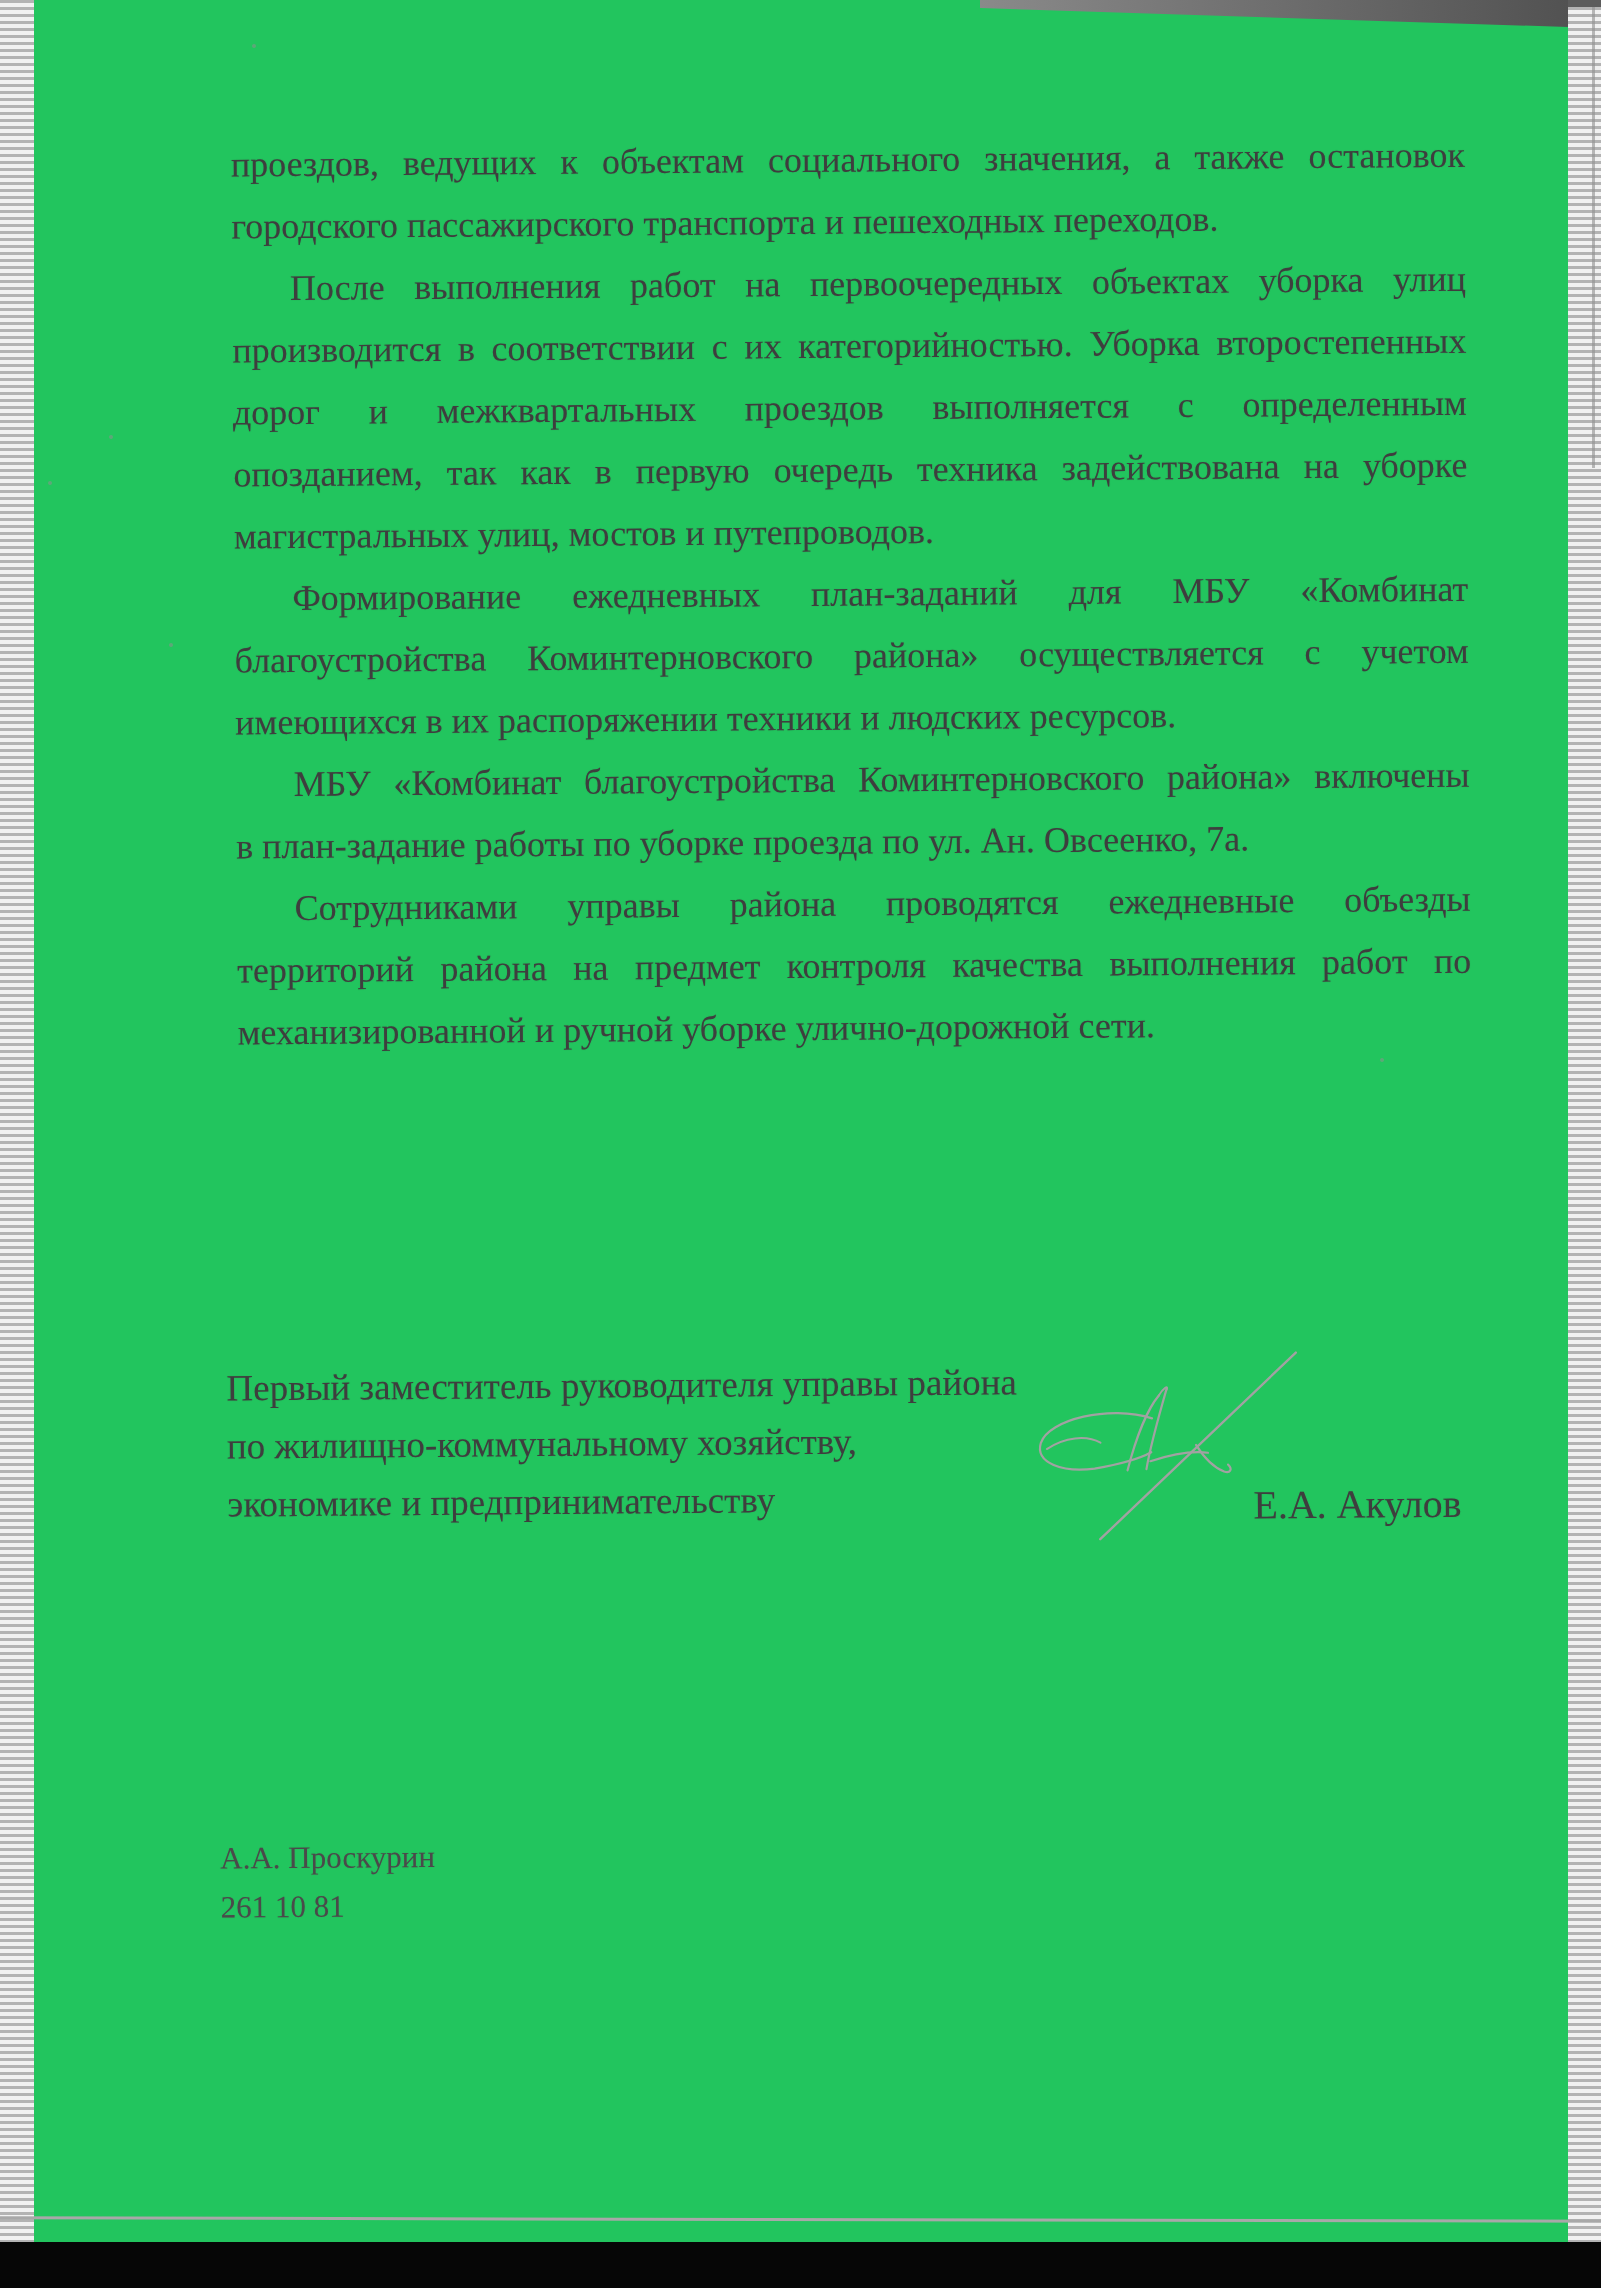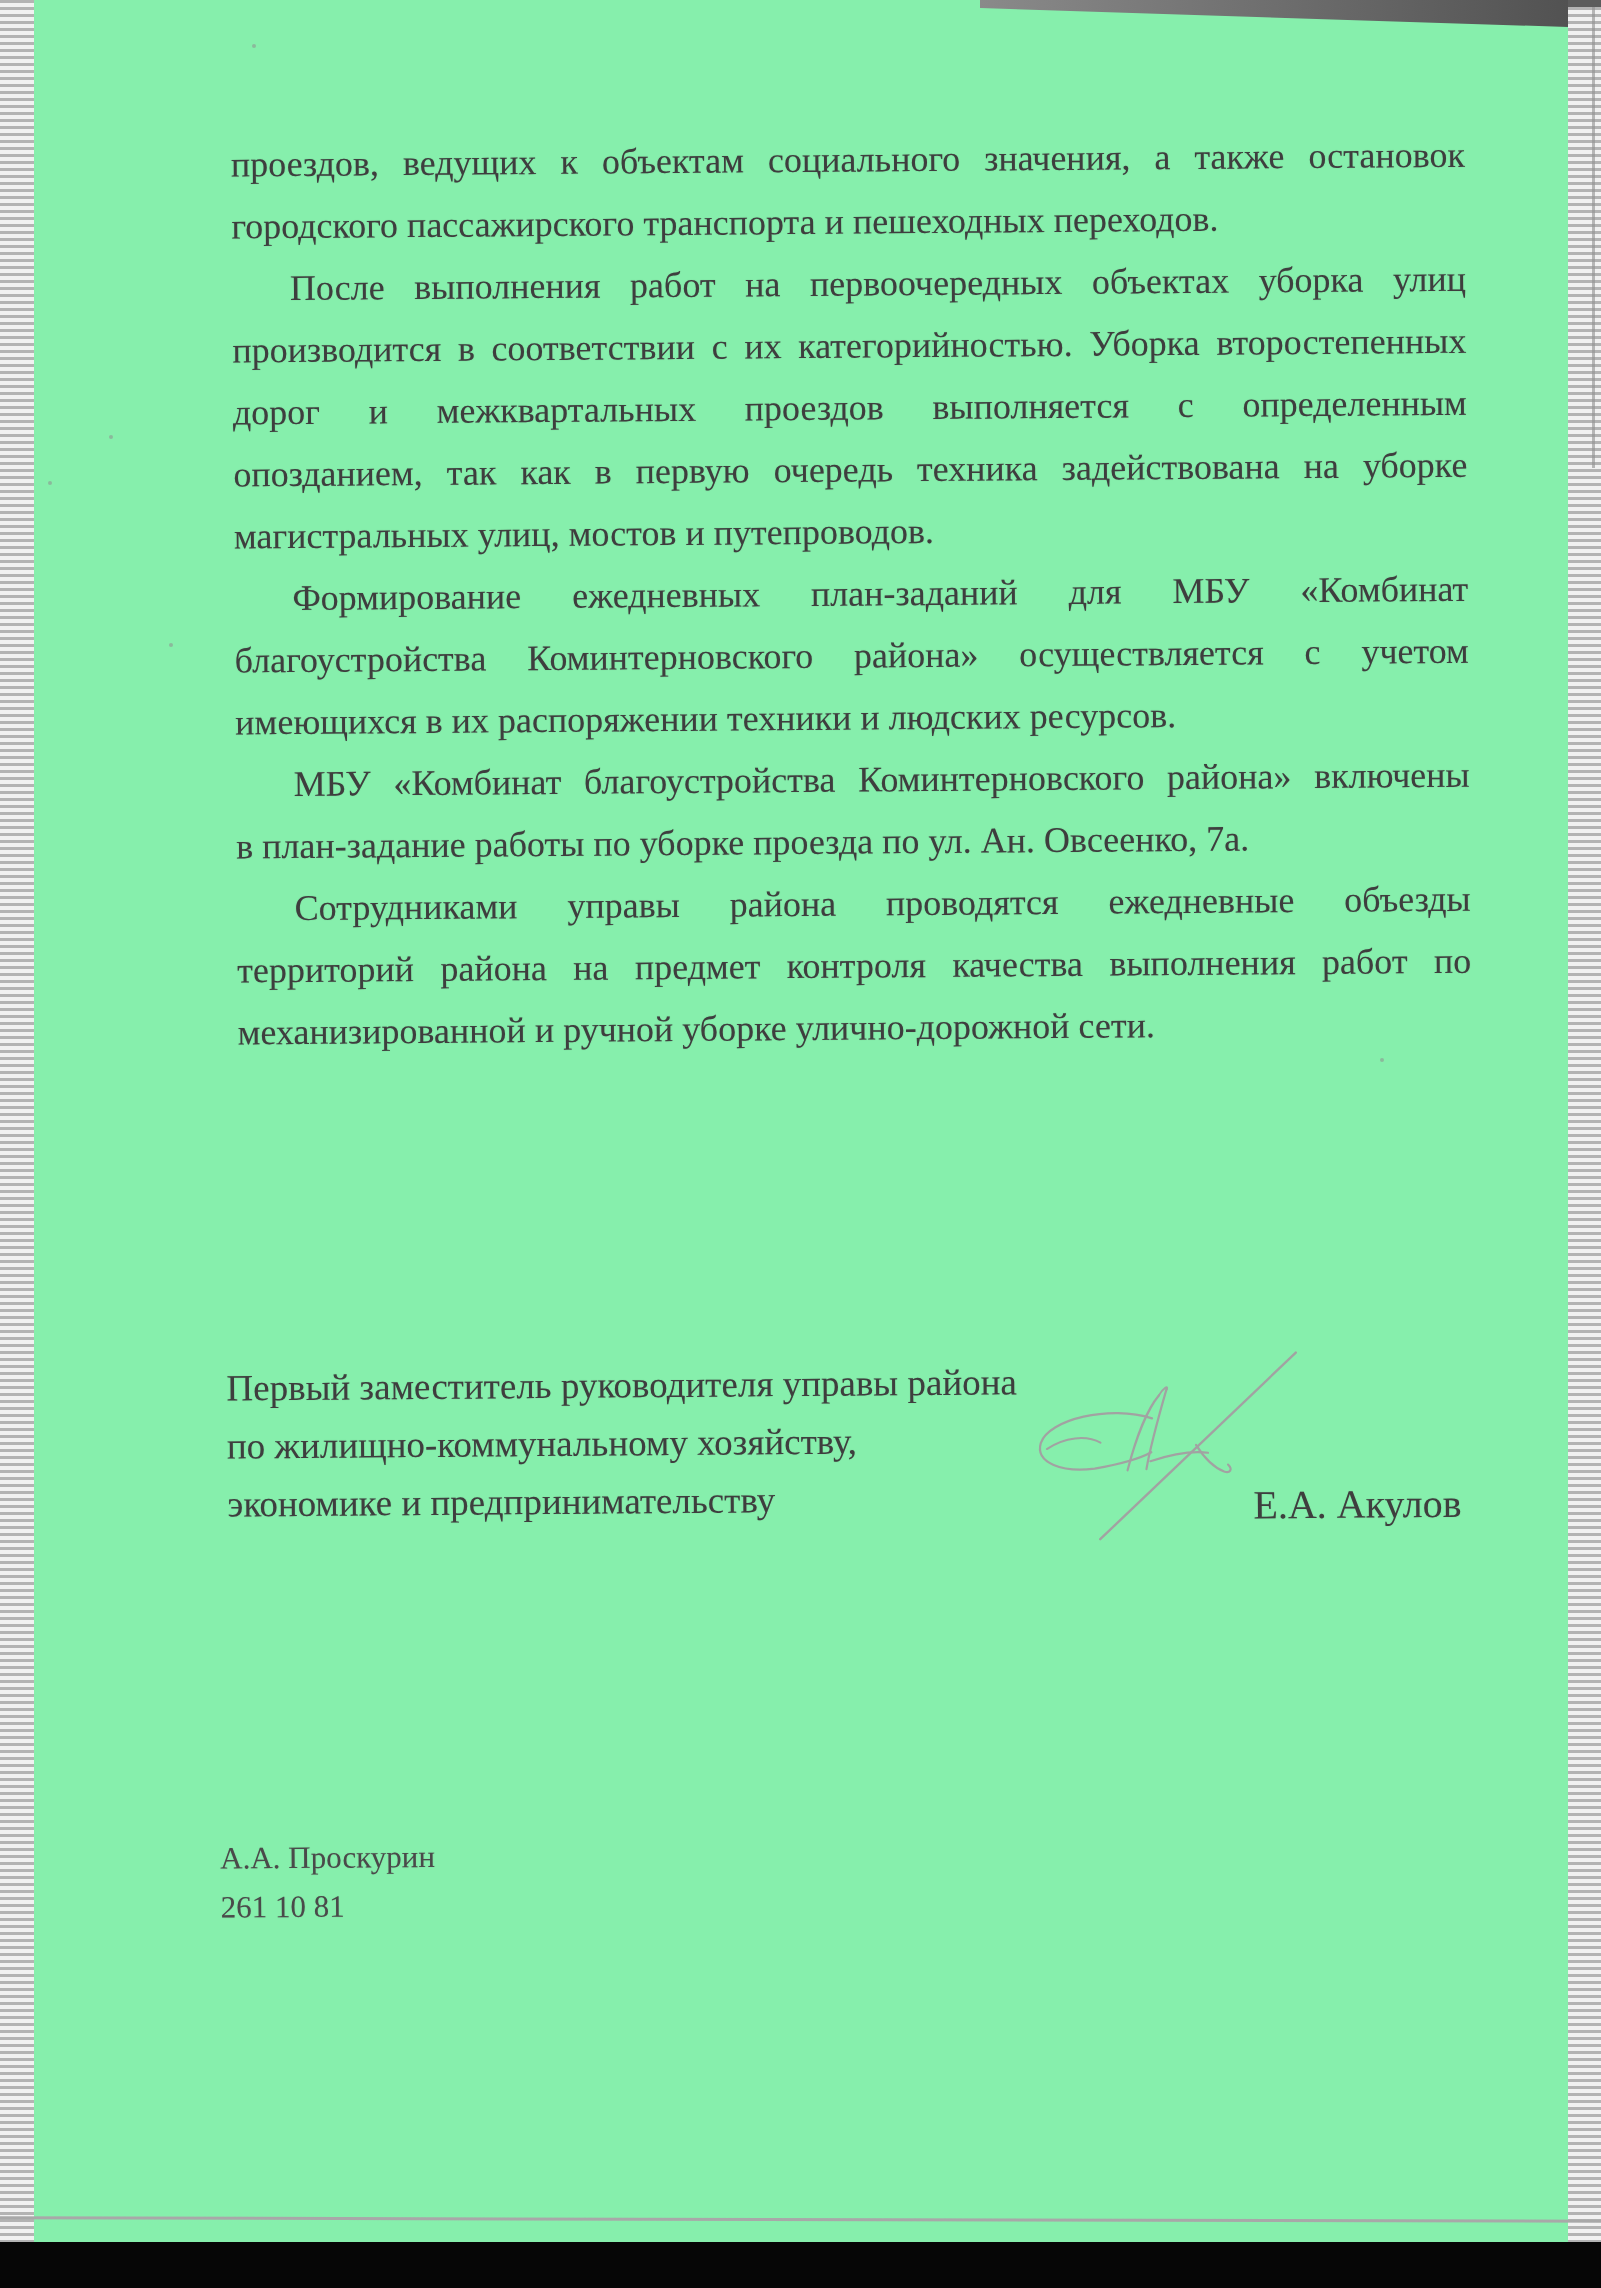--- a/index.html
+++ b/index.html
@@ -1,17 +1,17 @@
 <!DOCTYPE html>
 <html><head>
 <meta charset="utf-8">
 <style>
   html,body{margin:0;padding:0;background:#e8e8e8;}
   .page{
-    position:relative;width:1602px;height:2289px;background:#86efac;
+    position:relative;width:1602px;height:2289px;background:#22c55e;
     overflow:hidden;font-family:"Liberation Serif","DejaVu Serif",serif;
   }
   
   .stripe{
     position:absolute;top:0;height:2242px;width:34px;
     background:repeating-linear-gradient(180deg,#b3b3b3 0 3px,#f1f1f1 3px 7px);
   }
   .stripe.left{left:0;}
   .stripe.right{left:1568px;}
   .edge-line-right{

